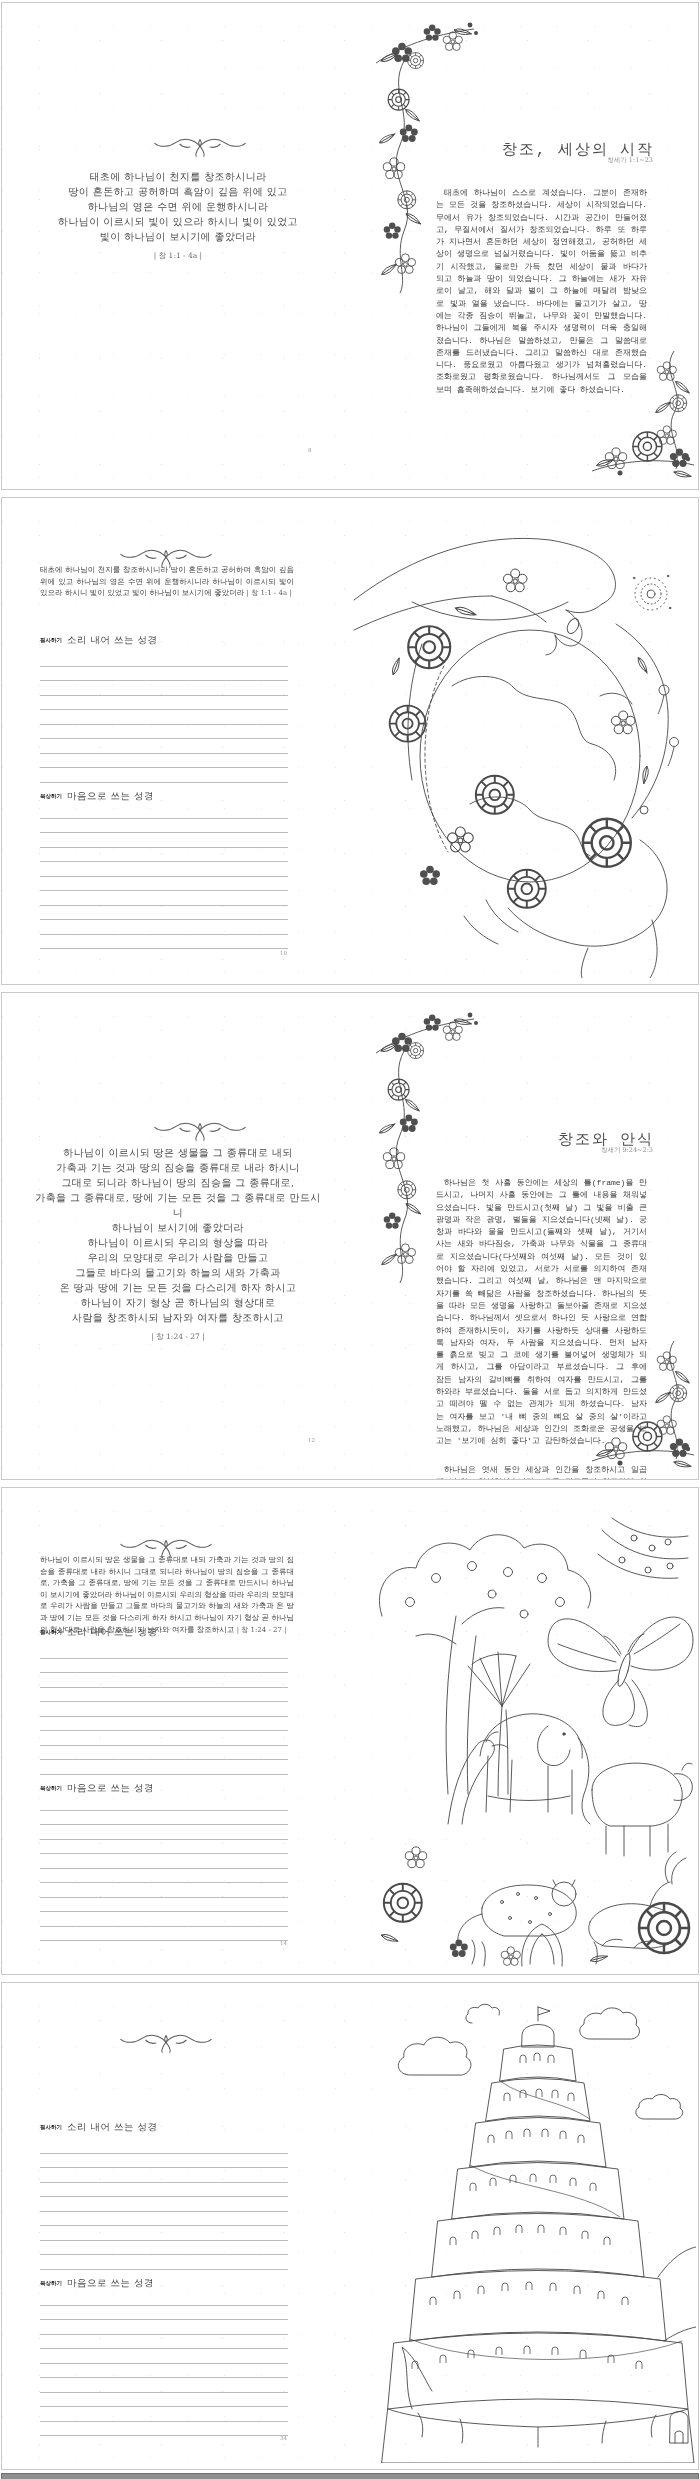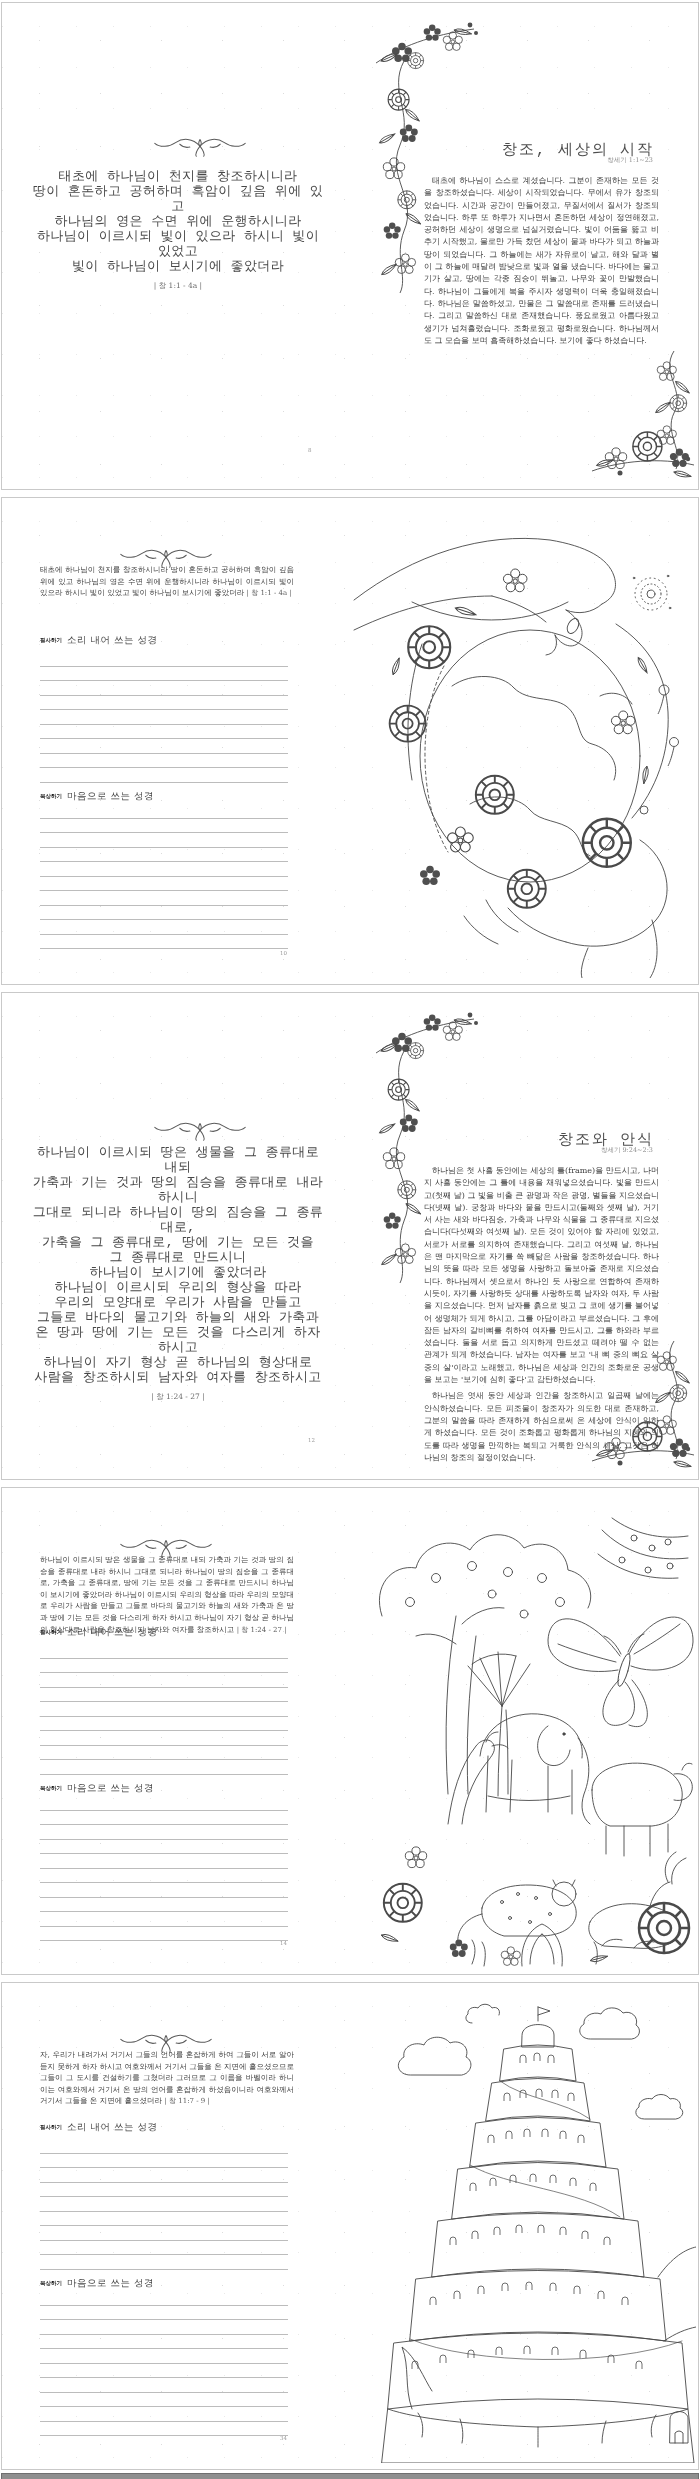--- a/index.html
+++ b/index.html
@@ -14,26 +14,26 @@
     background-size:61px 53px,37px 41px;
     background-position:7px 11px,19px 3px;
     overflow:hidden;
   }
   .next-sliver{position:absolute;left:1px;top:2473px;width:696px;height:6px;background:#8f8f8f;border:1px solid #6f6f6f;border-bottom:none;}
   svg{display:block;}
   .deco{position:absolute;color:#555;}
   .flourish{position:absolute;width:104px;height:24px;}
   
   .verse-center{position:absolute;left:30px;width:292px;text-align:center;}
-  .verse-center .vlines{font-size:13px;line-height:15px;letter-spacing:0.4px;color:#474747;white-space:pre-line;font-family:Liberation Mono, monospace;}
+  .verse-center .vlines{font-size:10px;line-height:15px;letter-spacing:0.4px;color:#474747;white-space:pre-line;}
   .verse-center .vref{margin-top:7px;font-size:7.5px;color:#6c6c6c;}
   .chap-title{position:absolute;right:44px;top:137px;font-size:15px;letter-spacing:2px;color:#4d4d4d;white-space:nowrap;font-family:Liberation Mono, monospace;}
   .chap-ref{position:absolute;right:45px;top:153px;font-size:6.5px;color:#8d8d8d;}
   .body-col{position:absolute;left:418px;top:168px;width:243px;font-size:8px;line-height:12.3px;text-align:justify;color:#3b3b3b;}
-  .body-col p{margin:4px;text-indent:1em;}
+  .body-col p{margin:16px;text-indent:1em;font-family:Liberation Mono, monospace;}
   
   .verse-just{position:absolute;left:38px;top:66px;width:254px;font-size:7.5px;line-height:11.6px;text-align:justify;color:#3b3b3b;}
   .verse-just .vref-inline{font-size:7px;color:#5c5c5c;}
   .sec-label{position:absolute;left:38px;font-size:9.5px;color:#474747;letter-spacing:0.5px;white-space:nowrap;}
   .sec-label .pre{font-family:"Liberation Sans","DejaVu Sans",sans-serif;font-weight:bold;font-size:5.5px;color:#1f1f1f;margin-right:5px;vertical-align:1.5px;letter-spacing:0;}
   .rules{position:absolute;left:38px;width:248px;}
   .rules .rule{height:13.5px;border-bottom:1px solid #bcbcbc;}
   .pgnum{position:absolute;font-size:5.5px;color:#9a9a9a;}
   .illo{position:absolute;left:350px;top:6px;width:344px;height:474px;}
 </style>
@@ -430,24 +430,20 @@
       <use href="#darkblossom" transform="translate(96 444) scale(0.9)"></use>
       <use href="#leaf" transform="translate(30 436) rotate(20)"></use>
       <use href="#leaf" transform="translate(236 462) rotate(-14)"></use>
     </svg>
   </div>
 
   <div class="panel" style="top:1982px">
     <svg class="flourish" style="left:112px;top:48px" viewBox="0 0 104 26">
         <use href="#flourish"></use>
       </svg>
-    <div class="verse-just">
-      <span>자, 우리가 내려가서 거기서 그들의 언어를 혼잡하게 하여 그들이 서로 알아듣지 못하게 하자 하시고 여호와께서 거기서 그들을 온 지면에 흩으셨으므로 그들이 그 도시를 건설하기를 그쳤더라 그러므로 그 이름을 바벨이라 하니 이는 여호와께서 거기서 온 땅의 언어를 혼잡하게 하셨음이니라 여호와께서 거기서 그들을 온 지면에 흩으셨더라</span>
-      <span class="vref-inline">| 창 11:7 - 9 |</span>
-    </div>
     <div class="sec-label" style="top:138px">
       <span class="pre">필사하기</span><span>소리 내어 쓰는 성경</span>
     </div>
     <div class="rules" style="top:156px">
         <div class="rule"></div>
         <div class="rule"></div>
         <div class="rule"></div>
         <div class="rule"></div>
         <div class="rule"></div>
         <div class="rule"></div>

